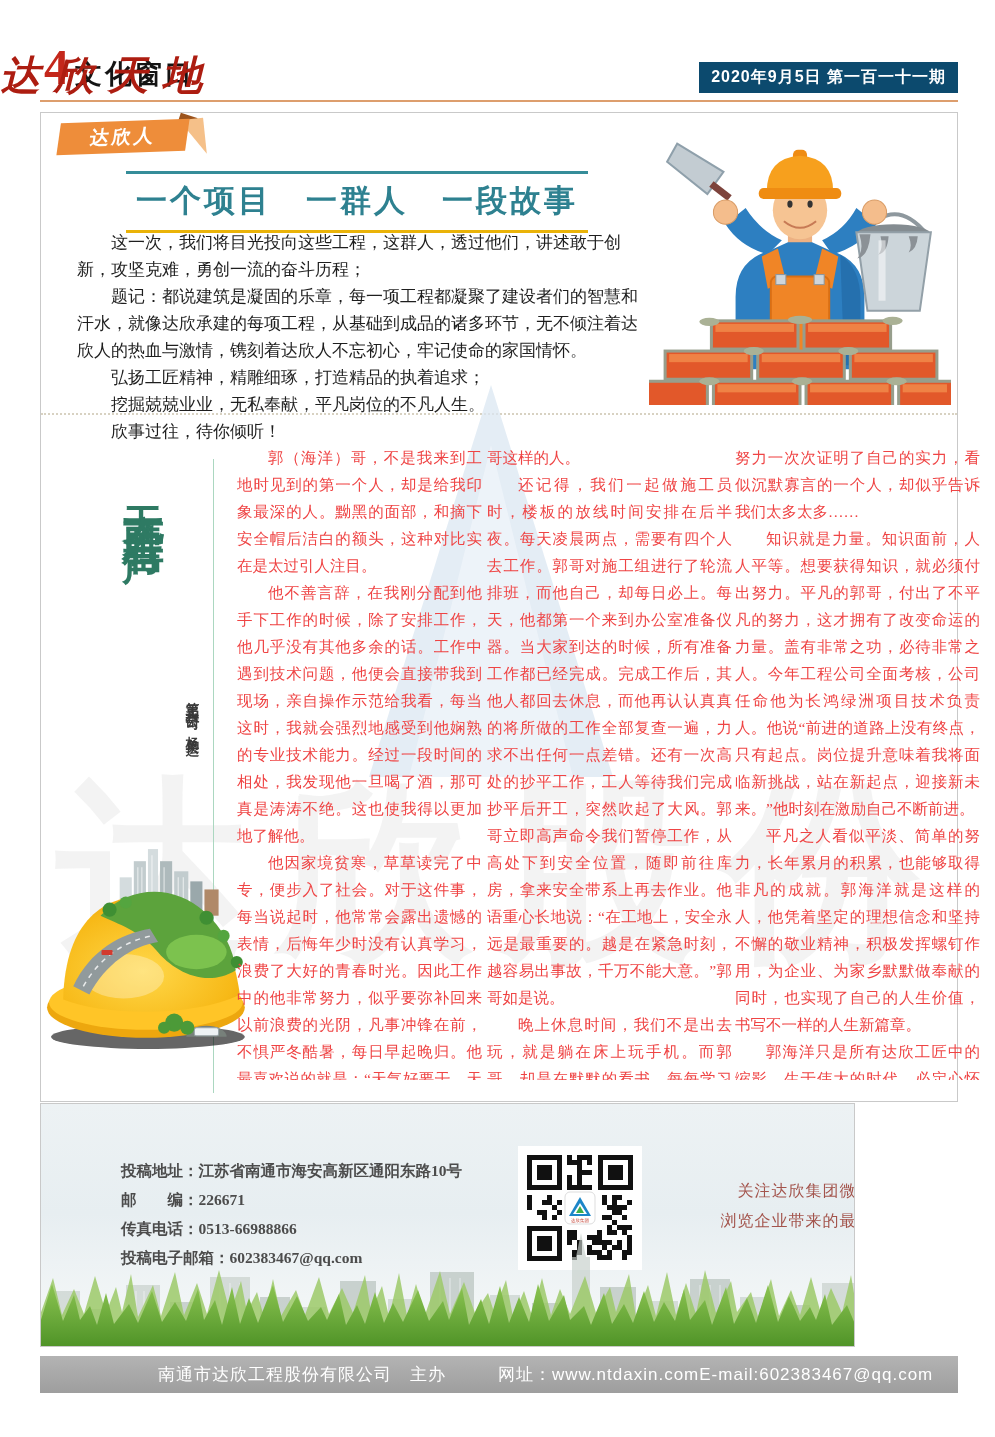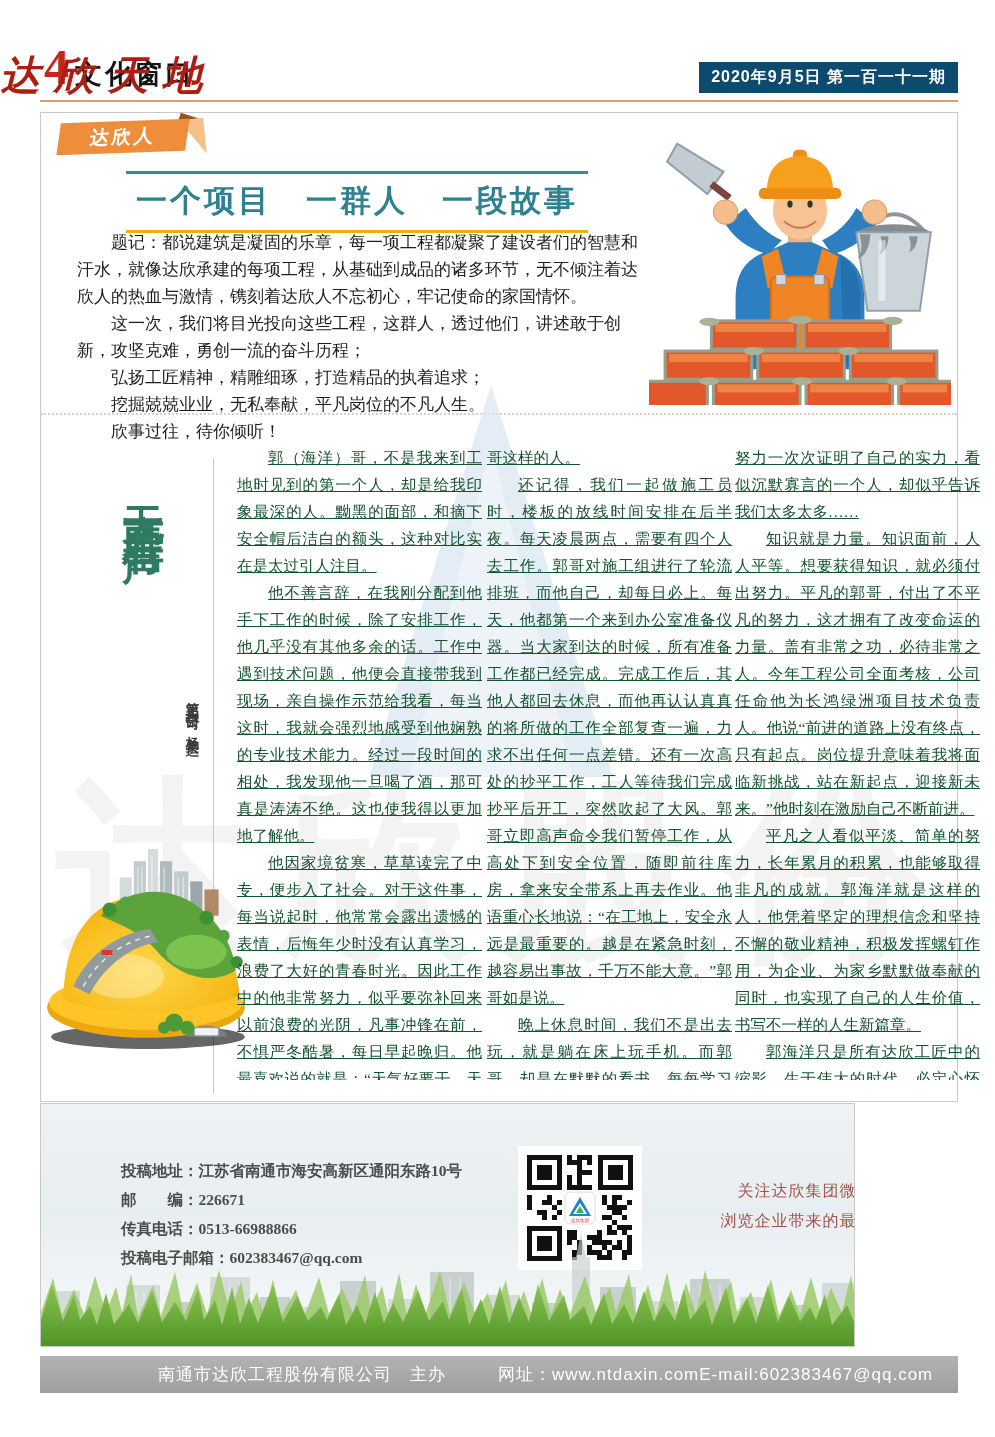--- a/index.html
+++ b/index.html
@@ -57,21 +57,21 @@
              font-family:"DejaVu Serif", serif; font-weight:bold; font-size:42px; color:#2e7a63;
              letter-spacing:9px; height:280px; }
   .v-line { position:absolute; left:172px; top:346px; width:1px; height:634px; background:#abd7c0; }
   .v-byline { position:absolute; left:142px; top:578px; writing-mode:vertical-rl; text-orientation:upright;
               font-size:13.5px; color:#3a3a3a; letter-spacing:3px; height:250px;
               font-family:"Liberation Serif", serif; font-weight:bold; }
   .helmet-art { position:absolute; left:4px; top:730px; width:220px; height:214px; }
 
   .col { position:absolute; top:331px; width:245px; height:636px; overflow:hidden;
          font-family:"Liberation Serif", serif; font-size:15.5px; line-height:27px;
-         color:#14532d; text-align:justify;text-decoration:underline; }
+         color:#ef4444; text-align:justify; }
   .col p { text-indent:2em; }
   .col p.cont { text-indent:0; }
   .col1 { left:196px; } .col2 { left:446px; } .col3 { left:694px; }
 
   
   .footer-box { position:absolute; left:40px; top:1103px; width:815px; height:244px;
                 border:1px solid #c9c9c9; overflow:hidden;
                 background:linear-gradient(180deg,#edf2f4 0%,#e7eef1 45%,#f7f9f9 100%); }
   .contact { position:absolute; left:80px; top:52px; font-family:"Liberation Serif", serif;
              font-weight:bold; font-size:15.5px; color:#4c4c4c; line-height:29px; }
@@ -103,22 +103,22 @@
 
     <div class="ribbon">
       <div class="ribbon-fold-dark"></div>
       <div class="ribbon-fold-light"></div>
       <div class="ribbon-body">达欣人</div>
     </div>
 
     <div class="feature-title">一个项目　一群人　一段故事</div>
 
     <div class="intro">
+        <p>这一次，我们将目光投向这些工程，这群人，透过他们，讲述敢于创新，攻坚克难，勇创一流的奋斗历程；</p>
         <p>题记：都说建筑是凝固的乐章，每一项工程都凝聚了建设者们的智慧和汗水，就像达欣承建的每项工程，从基础到成品的诸多环节，无不倾注着达欣人的热血与激情，镌刻着达欣人不忘初心，牢记使命的家国情怀。</p>
-        <p>这一次，我们将目光投向这些工程，这群人，透过他们，讲述敢于创新，攻坚克难，勇创一流的奋斗历程；</p>
         <p>弘扬工匠精神，精雕细琢，打造精品的执着追求；</p>
         <p>挖掘兢兢业业，无私奉献，平凡岗位的不凡人生。</p>
         <p>欣事过往，待你倾听！</p>
       </div>
 
     <svg class="worker-art" viewBox="0 0 300 275">
 
       <polygon points="28,16 74,44 58,66 18,34" fill="#c3ccd2" stroke="#8fa0ab" stroke-width="2"></polygon>
       <line x1="62" y1="56" x2="80" y2="70" stroke="#7d433c" stroke-width="7"></line>
 

